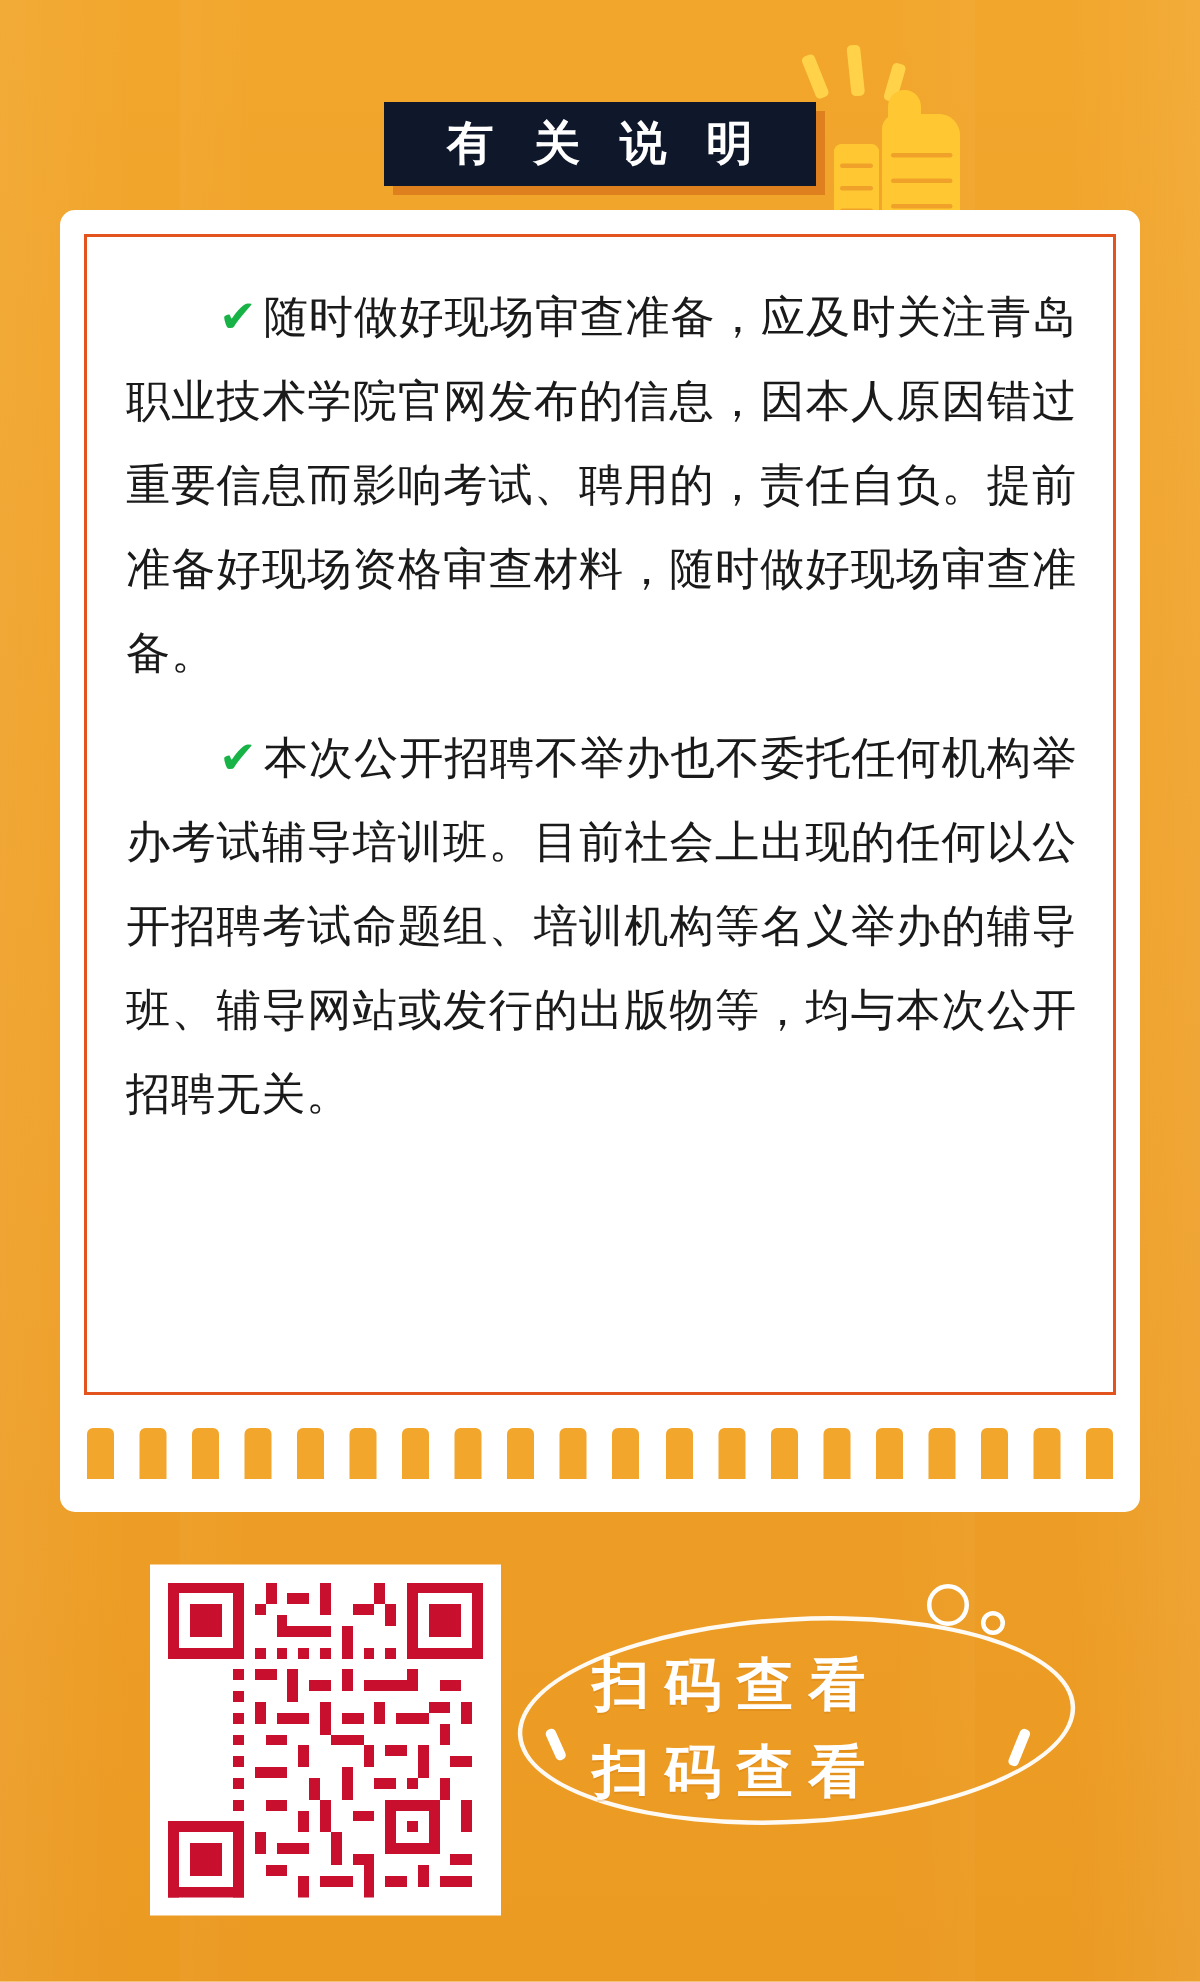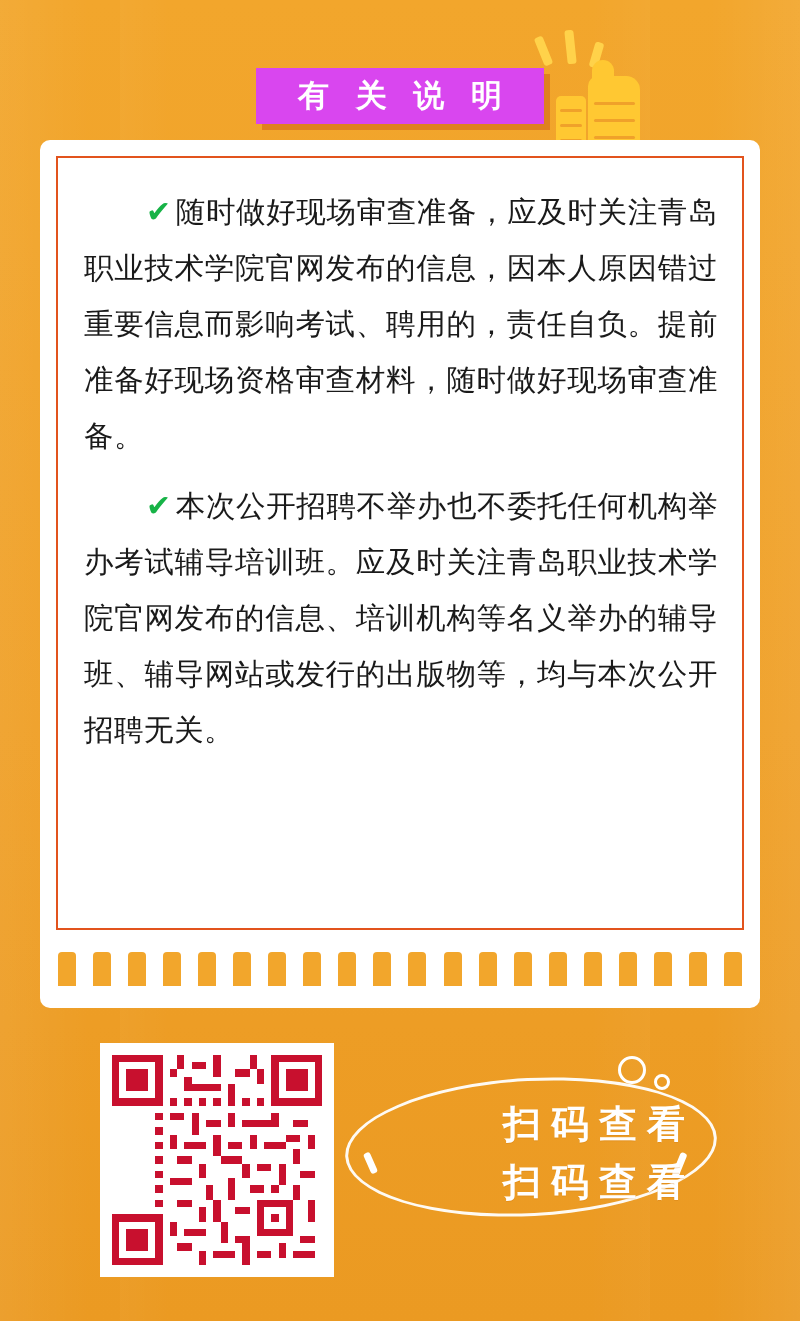--- a/index.html
+++ b/index.html
@@ -41,21 +41,21 @@
     left: 0; right: 0;
     top: 28px;
     height: 120px;
   }
   .title-plate {
     position: absolute;
     left: 256px;
     top: 40px;
     width: 288px;
     height: 56px;
-    background: #d946ef;
+    background: #0f172a;
     box-shadow: 6px 6px 0 rgba(190,60,10,0.35);
   }
   .title-plate .title-text {
     color: #ffffff;
     font-size: 31px;
     font-weight: bold;
     letter-spacing: 9px;
     line-height: 56px;
     text-align: center;
     padding-left: 9px;
@@ -202,21 +202,21 @@
   .scan-text {
     position: absolute;
     left: 395px;
     top: 1095px;
     width: 300px;
     color: #ffffff;
     font-size: 38px;
     font-weight: bold;
     letter-spacing: 10px;
     line-height: 58px;
-    text-align: right;
+    text-align: left;
     font-family: "Liberation Sans", "DejaVu Sans", sans-serif;
     text-shadow: 0 1px 0 rgba(200,110,10,0.25);
   }
   .scan-ellipse {
     position: absolute;
     left: 345px;
     top: 1078px;
     width: 366px;
     height: 132px;
     border: 3px solid #ffffff;
@@ -275,21 +275,21 @@
 
 <div class="card">
   <div class="card-inner">
     <div class="content">
 
       <p class="para">
         <span class="check">✔</span><span>随时做好现场审查准备，应及时关注青岛职业技术学院官网发布的信息，因本人原因错过重要信息而影响考试、聘用的，责任自负。提前准备好现场资格审查材料，随时做好现场审查准备。</span>
       </p>
 
       <p class="para">
-        <span class="check">✔</span><span>本次公开招聘不举办也不委托任何机构举办考试辅导培训班。应及时关注青岛职业技术学院官网发布的信息、培训机构等名义举办的辅导班、辅导网站或发行的出版物等，均与本次公开招聘无关。</span>
+        <span class="check">✔</span><span>本次公开招聘不举办也不委托任何机构举办考试辅导培训班。目前社会上出现的任何以公开招聘考试命题组、培训机构等名义举办的辅导班、辅导网站或发行的出版物等，均与本次公开招聘无关。</span>
       </p>
 
 
     </div>
   </div>
 
   <div class="notch-row">
     <div class="notch"></div>
       <div class="notch"></div>
       <div class="notch"></div>

